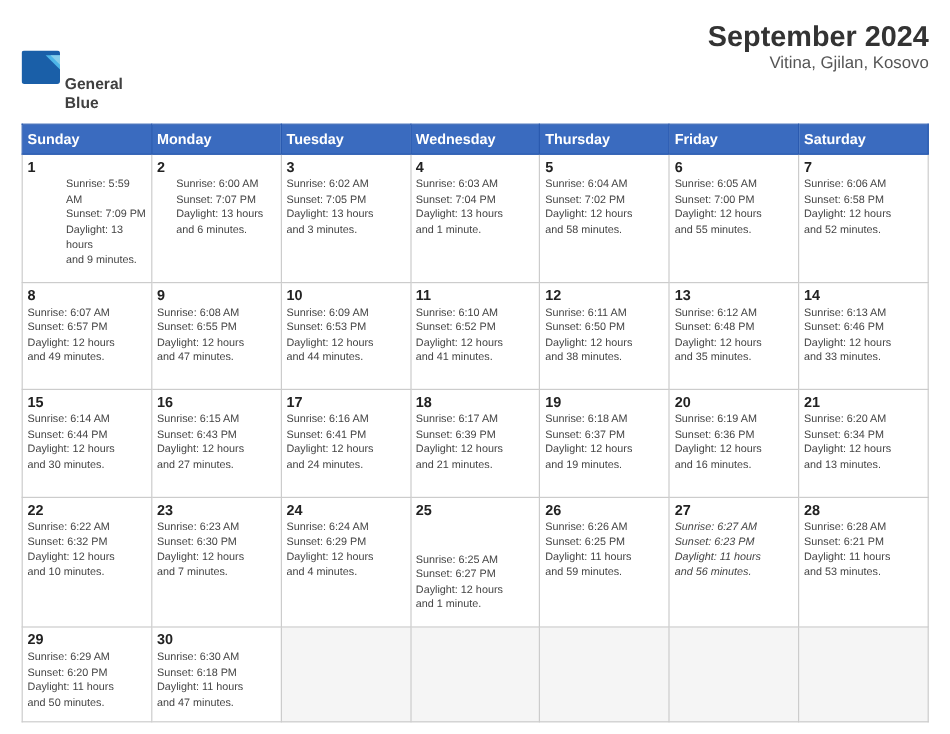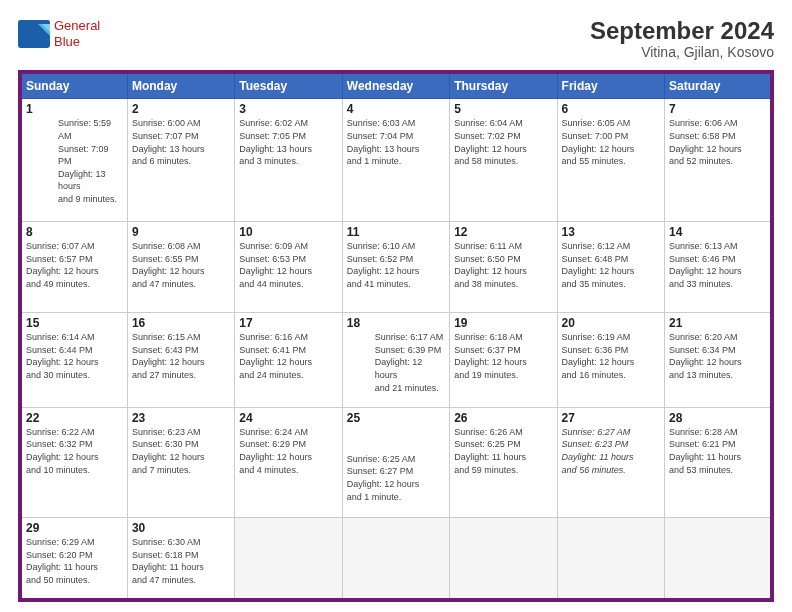--- a/index.html
+++ b/index.html
@@ -23,23 +23,24 @@
       justify-content: space-between;
       margin-bottom: 10px;
     }
     .logo {
       display: flex;
       align-items: center;
       gap: 4px;
     }
     .logo-text {
       font-size: 13px;
-      font-weight: normal;
-      color: #b91c1c;
+      font-weight: bold;
+      color: #404040;
       line-height: 1.2;
+      margin-top: 44px;
     }
     .logo-text span {
       display: block;
     }
     .logo-icon {
       width: 32px;
       height: 28px;
     }
     .title-block {
       text-align: right;
@@ -49,21 +50,21 @@
       font-weight: bold;
       color: #333;
       line-height: 1.1;
     }
     .subtitle {
       font-size: 14px;
       color: #555;
     }
     .calendar {
       flex: 1;
-      border: 4px solid #701a75;
+      border: 1px solid #701a75;
       border-collapse: collapse;
       width: 100%;
       table-layout: fixed;
     }
     .calendar th {
       background: #3a6bbf;
       color: #fff;
       font-size: 12px;
       font-weight: bold;
       padding: 5px 4px;
@@ -139,21 +140,21 @@
     <tr class="week-row">
           <td>
             <span class="day-num">1</span>
             <div class="day-info" style="white-space: pre-line; margin-left: 32px;">Sunrise: 5:59 AM
 Sunset: 7:09 PM
 Daylight: 13 hours
 and 9 minutes.</div>
           </td>
           <td>
             <span class="day-num">2</span>
-            <div class="day-info" style="white-space: pre-line;">Sunrise: 6:00 AM
+            <div class="day-info" style="white-space: pre-line; margin-left: 16px;">Sunrise: 6:00 AM
 Sunset: 7:07 PM
 Daylight: 13 hours
 and 6 minutes.</div>
           </td>
           <td>
             <span class="day-num">3</span>
             <div class="day-info" style="white-space: pre-line;">Sunrise: 6:02 AM
 Sunset: 7:05 PM
 Daylight: 13 hours
 and 3 minutes.</div>
@@ -255,21 +256,21 @@
           </td>
           <td>
             <span class="day-num">17</span>
             <div class="day-info" style="white-space: pre-line;">Sunrise: 6:16 AM
 Sunset: 6:41 PM
 Daylight: 12 hours
 and 24 minutes.</div>
           </td>
           <td>
             <span class="day-num">18</span>
-            <div class="day-info" style="white-space: pre-line; margin-left: 28px;">Sunrise: 6:17 AM
+            <div class="day-info" style="white-space: pre-line;">Sunrise: 6:17 AM
 Sunset: 6:39 PM
 Daylight: 12 hours
 and 21 minutes.</div>
           </td>
           <td>
             <span class="day-num">19</span>
             <div class="day-info" style="white-space: pre-line;">Sunrise: 6:18 AM
 Sunset: 6:37 PM
 Daylight: 12 hours
 and 19 minutes.</div>

